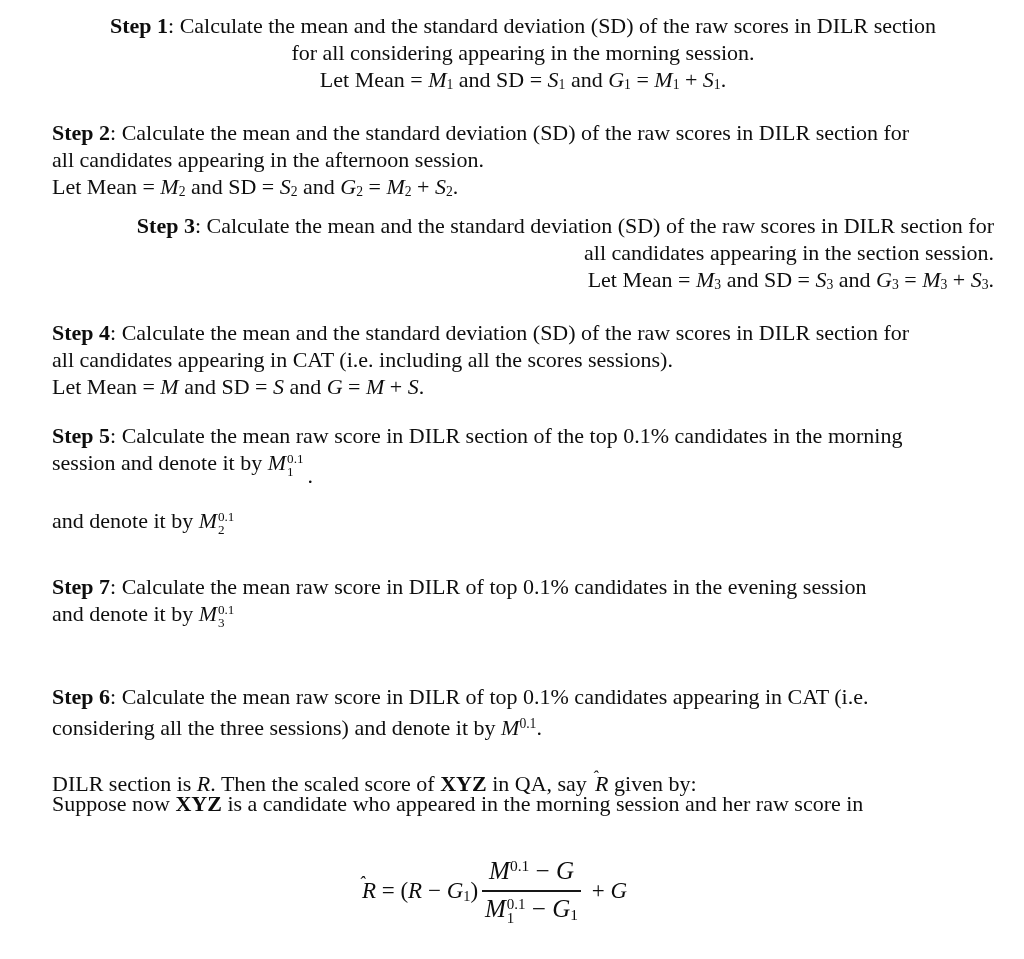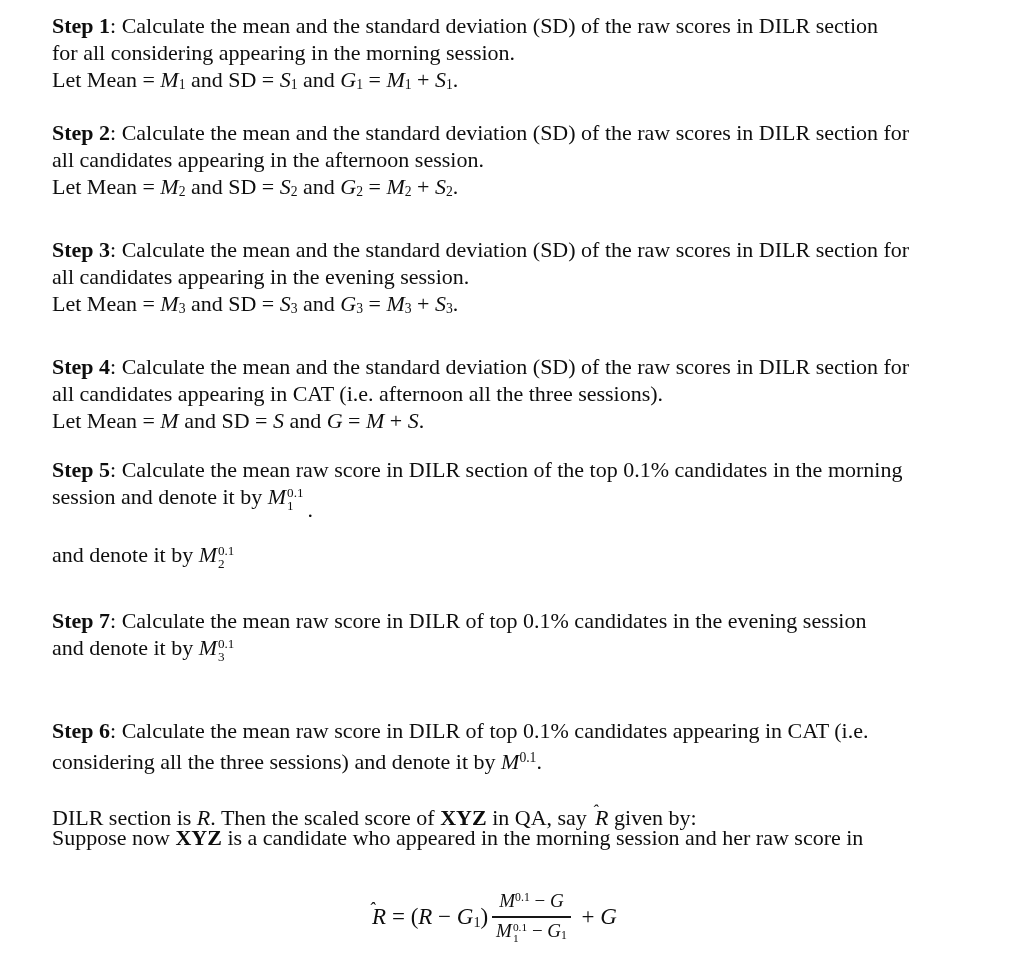--- a/index.html
+++ b/index.html
@@ -19,23 +19,23 @@
     padding: 12px 30px 0 52px;
     font-size: 22px;
     line-height: 27px;
   }
   .para { margin: 0; }
   .line {
     height: 27px;
     white-space: nowrap;
   }
   
-  .para-1 { margin-bottom: 26px; }
-  .para-2 { margin-bottom: 36px; }
-  .para-3 { margin-bottom: 36px; }
+  .para-1 { margin-bottom: 26px; text-align: center; }
+  .para-2 { margin-bottom: 12px; }
+  .para-3 { margin-bottom: 26px; text-align: right; }
   .para-4 { margin-bottom: 22px; margin-top: 8px; }
   .para-5 { margin-bottom: 31px; }
   .para-6 { margin-bottom: 39px; }
   .para-7 { margin-bottom: 56px; }
   .para-8 { margin-bottom: 26px; }
   .para-9 { margin-bottom: 38px; }
 
   .run { white-space: pre; }
   .run.b { font-weight: bold; }
   .run.i { font-style: italic; }
@@ -60,21 +60,21 @@
     text-align: center;
     font-size: 23px;
     margin-top: 0;
     padding-right: 60px;
   }
   .f-lhs, .f-rhs { display: inline-block; vertical-align: middle; }
   .frac {
     display: inline-block;
     vertical-align: middle;
     text-align: center;
-    font-size: 19px;
+    font-size: 25px;
     line-height: 1.3;
     margin: 0 5px 0 4px;
   }
   .frac .num {
     display: block;
     border-bottom: 2px solid #161616;
     padding: 0 7px 2px 7px;
   }
   .frac .den {
     display: block;
@@ -90,26 +90,26 @@
       <div class="line"><span class="run">for all considering appearing in the morning session.</span></div>
       <div class="line"><span class="run">Let Mean = </span><span class="run i">M</span><span class="run sub">1</span><span class="run"> and SD = </span><span class="run i">S</span><span class="run sub">1</span><span class="run"> and </span><span class="run i">G</span><span class="run sub">1</span><span class="run"> = </span><span class="run i">M</span><span class="run sub">1</span><span class="run"> + </span><span class="run i">S</span><span class="run sub">1</span><span class="run">.</span></div>
     </section>
   <section class="para para-2">
       <div class="line"><span class="run b">Step 2</span><span class="run">: Calculate the mean and the standard deviation (SD) of the raw scores in DILR section for</span></div>
       <div class="line"><span class="run">all candidates appearing in the afternoon session.</span></div>
       <div class="line"><span class="run">Let Mean = </span><span class="run i">M</span><span class="run sub">2</span><span class="run"> and SD = </span><span class="run i">S</span><span class="run sub">2</span><span class="run"> and </span><span class="run i">G</span><span class="run sub">2</span><span class="run"> = </span><span class="run i">M</span><span class="run sub">2</span><span class="run"> + </span><span class="run i">S</span><span class="run sub">2</span><span class="run">.</span></div>
     </section>
   <section class="para para-3">
       <div class="line"><span class="run b">Step 3</span><span class="run">: Calculate the mean and the standard deviation (SD) of the raw scores in DILR section for</span></div>
-      <div class="line"><span class="run">all candidates appearing in the evening session.</span></div>
+      <div class="line"><span class="run">all candidates appearing in the section session.</span></div>
       <div class="line"><span class="run">Let Mean = </span><span class="run i">M</span><span class="run sub">3</span><span class="run"> and SD = </span><span class="run i">S</span><span class="run sub">3</span><span class="run"> and </span><span class="run i">G</span><span class="run sub">3</span><span class="run"> = </span><span class="run i">M</span><span class="run sub">3</span><span class="run"> + </span><span class="run i">S</span><span class="run sub">3</span><span class="run">.</span></div>
     </section>
   <section class="para para-4">
       <div class="line"><span class="run b">Step 4</span><span class="run">: Calculate the mean and the standard deviation (SD) of the raw scores in DILR section for</span></div>
-      <div class="line"><span class="run">all candidates appearing in CAT (i.e. afternoon all the three sessions).</span></div>
+      <div class="line"><span class="run">all candidates appearing in CAT (i.e. including all the scores sessions).</span></div>
       <div class="line"><span class="run">Let Mean = </span><span class="run i">M</span><span class="run"> and SD = </span><span class="run i">S</span><span class="run"> and </span><span class="run i">G</span><span class="run"> = </span><span class="run i">M</span><span class="run"> + </span><span class="run i">S</span><span class="run">.</span></div>
     </section>
   <section class="para para-5">
       <div class="line"><span class="run b">Step 5</span><span class="run">: Calculate the mean raw score in DILR section of the top 0.1% candidates in the morning</span></div>
       <div class="line"><span class="run">session and denote it by </span><span class="run i">M</span><span class="supsub"><span class="ss-sup">0.1</span><span class="ss-sub">1</span></span><span class="run lowdot">.</span></div>
     </section>
   <section class="para para-6">
       <div class="line"><span class="run">and denote it by </span><span class="run i">M</span><span class="supsub"><span class="ss-sup">0.1</span><span class="ss-sub">2</span></span></div>
     </section>
   <section class="para para-7">

